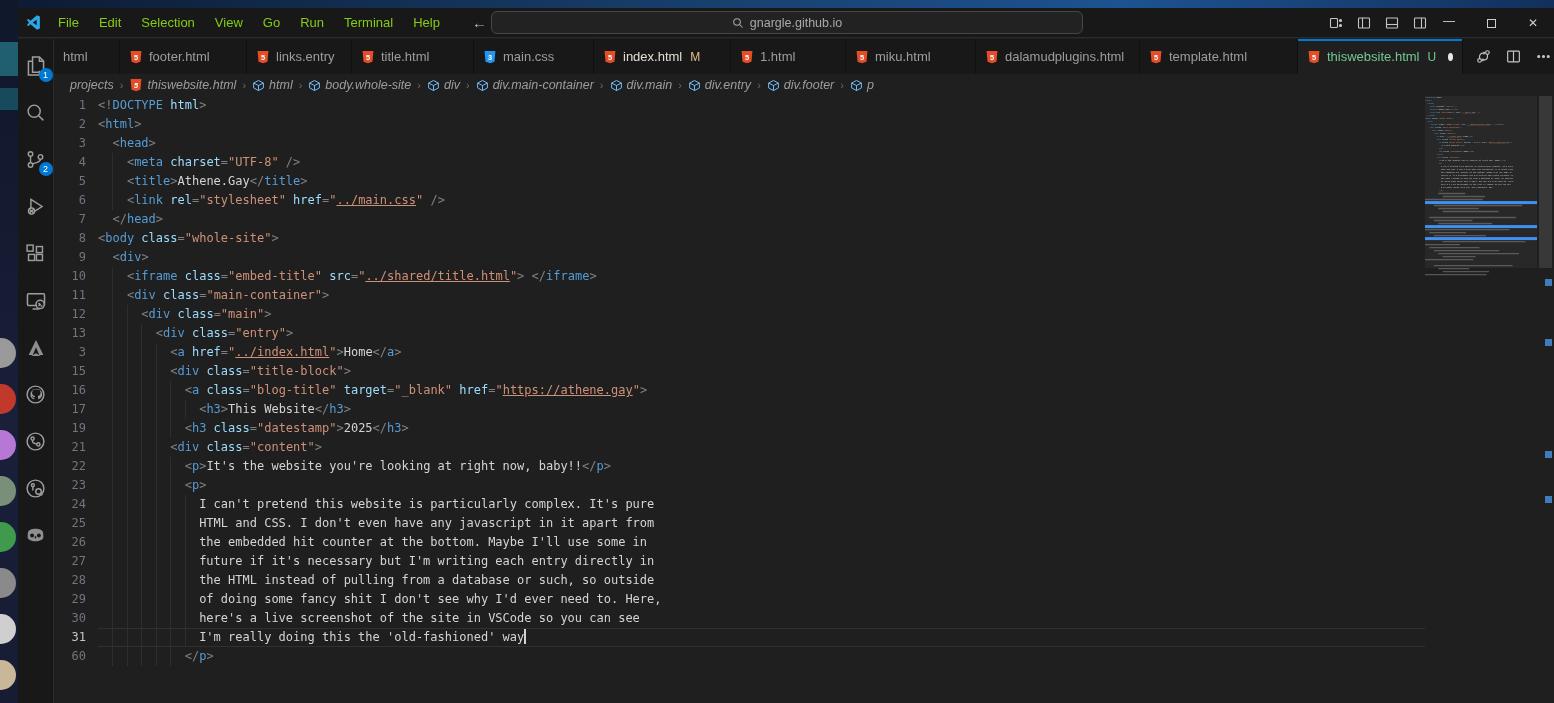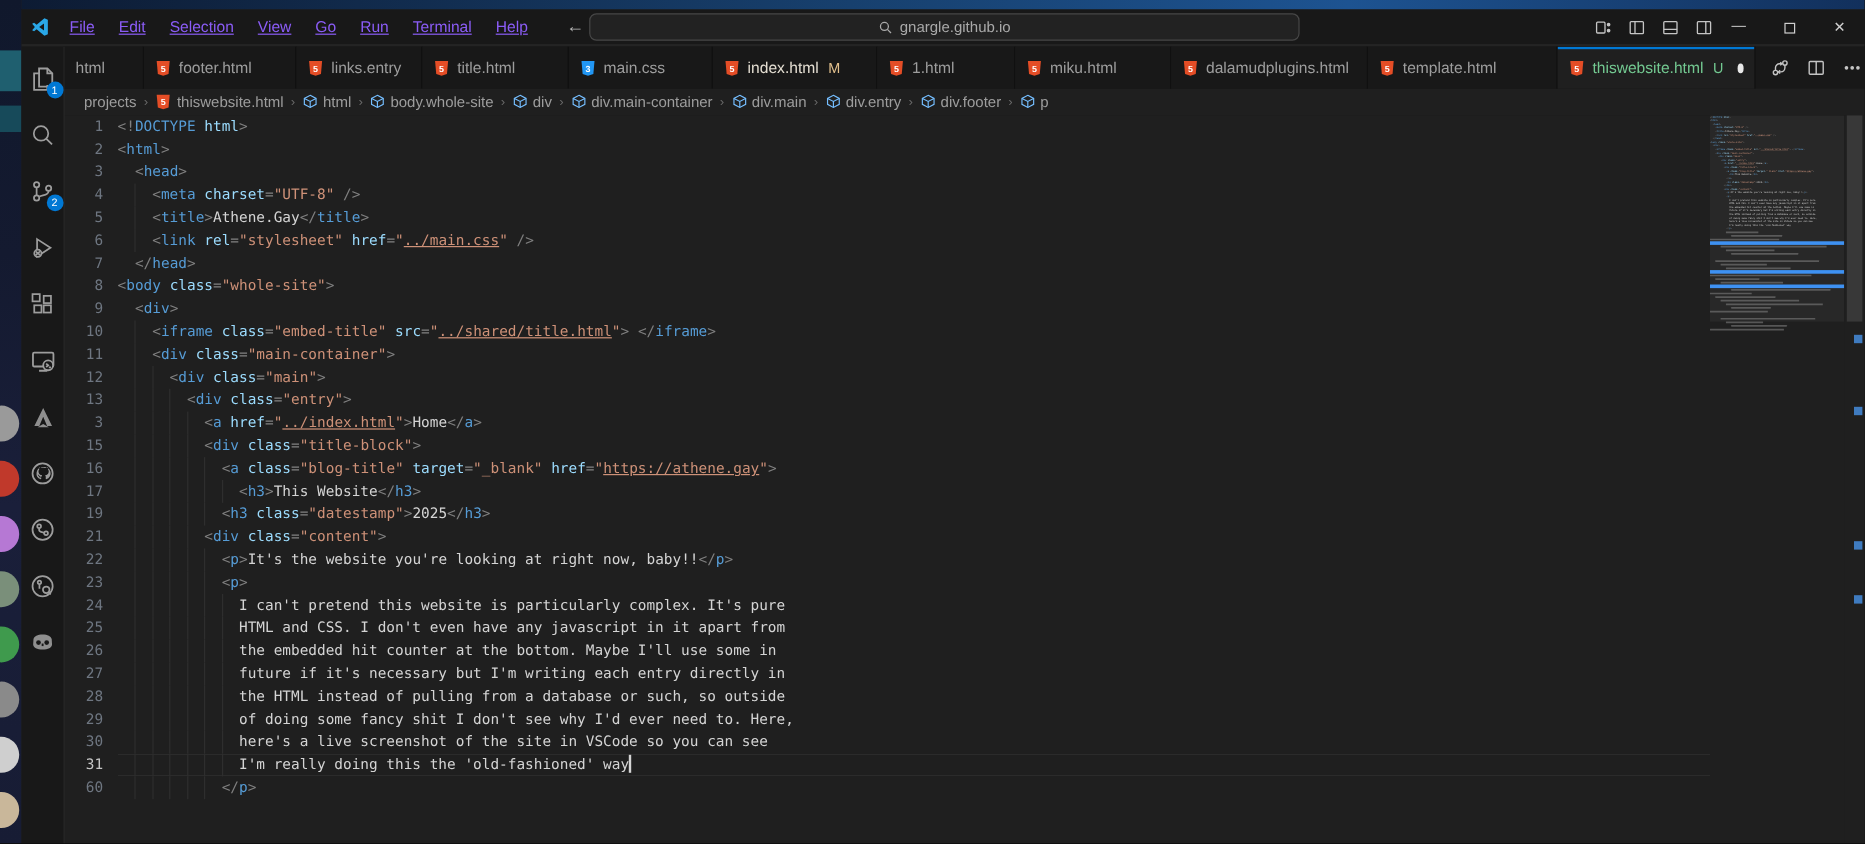--- a/index.html
+++ b/index.html
@@ -13,21 +13,21 @@
   .desktop-left .av{position:absolute;left:-14px;width:30px;height:30px;border-radius:50%;}
   .desktop-top{position:absolute;left:18px;top:0;width:1536px;height:8px;
      background:linear-gradient(90deg,#0d1b33,#17406e 45%,#1d5391 72%,#12305c 100%);}
   
   .window{position:absolute;left:18px;top:8px;width:1536px;height:695px;background:#1f1f1f;}
   
   .titlebar{position:absolute;left:0;top:0;width:100%;height:30px;background:#181818;
      border-bottom:1px solid #2b2b2b;display:flex;align-items:center;font-size:13px;color:#cccccc;}
   .logo{width:30px;display:flex;justify-content:center;align-items:center;}
   .menus{display:flex;gap:4px;margin-left:2px;}
-  .menu-item{padding:3px 8px;border-radius:5px;color:#8b5cf6;text-decoration:underline;}
+  .menu-item{padding:3px 8px;border-radius:5px;color:#84cc16;}
   .nav-arrows{display:flex;gap:14px;margin-left:24px;color:#b8b8b8;font-size:15px;}
   .cmd-center{position:absolute;left:473px;top:3px;width:592px;height:23px;background:#222222;
      border:1px solid #474747;border-radius:6px;display:flex;align-items:center;justify-content:center;
      gap:6px;color:#a9a9a9;font-size:12.5px;}
   .tb-icons{position:absolute;right:126px;top:0;height:30px;display:flex;align-items:center;gap:12px;color:#c5c5c5;}
   .win-controls{position:absolute;right:0;top:0;height:30px;display:flex;}
   .wc{width:42px;height:30px;display:flex;align-items:center;justify-content:center;color:#cfcfcf;font-size:12px;}
   .wc .maxbox{width:9px;height:9px;border:1px solid #cfcfcf;}
   
   .activitybar{position:absolute;left:0;top:31px;width:36px;height:664px;background:#181818;
@@ -42,21 +42,21 @@
      border-right:1px solid #101010;background:#181818;color:#9d9d9d;font-size:13px;white-space:nowrap;overflow:hidden;}
   .tab.active{background:#1f1f1f;color:#ffffff;}
   .tab.active::before{content:"";position:absolute;left:0;top:0;right:0;height:2px;background:#0078d4;}
   .tab .gitbadge{font-size:12px;margin-left:2px;}
   .tab .dot{width:8px;height:8px;border-radius:50%;background:#e8e8e8;margin-left:6px;}
   .tab-actions{margin-left:auto;display:flex;align-items:center;gap:13px;padding:0 12px;color:#c5c5c5;}
   
   .breadcrumbs{position:absolute;left:36px;top:66px;right:0;height:22px;background:#1f1f1f;display:flex;
      align-items:center;padding-left:16px;font-size:12.5px;color:#9d9d9d;gap:3px;}
   .bc-sep{color:#6a6a6a;margin:0 3px;font-size:11px;}
-  .bc-item{display:flex;align-items:flex-start;gap:4px;}
+  .bc-item{display:flex;align-items:flex-end;gap:4px;font-style:italic;}
   
   .editor{position:absolute;left:36px;top:88px;right:0;bottom:0;background:#1f1f1f;overflow:hidden;}
   .rows{position:absolute;left:0;top:0;right:129px;font-family:"DejaVu Sans Mono",monospace;font-size:12px;}
   .row{display:flex;height:19px;line-height:19px;}
   .ln{width:44px;text-align:right;padding-right:12px;color:#6e7681;flex:none;}
   .row.current .ln{color:#c6c6c6;}
   .cc{position:relative;flex:1;white-space:pre;}
   .row.current .cc{box-shadow:inset 0 1px 0 #303030, inset 0 -1px 0 #303030;}
   .guide{position:absolute;top:0;bottom:0;width:1px;background:#2e2e2e;}
   .sg{color:#808080}.sb{color:#569cd6}.sa{color:#9cdcfe}.so{color:#ce9178}

